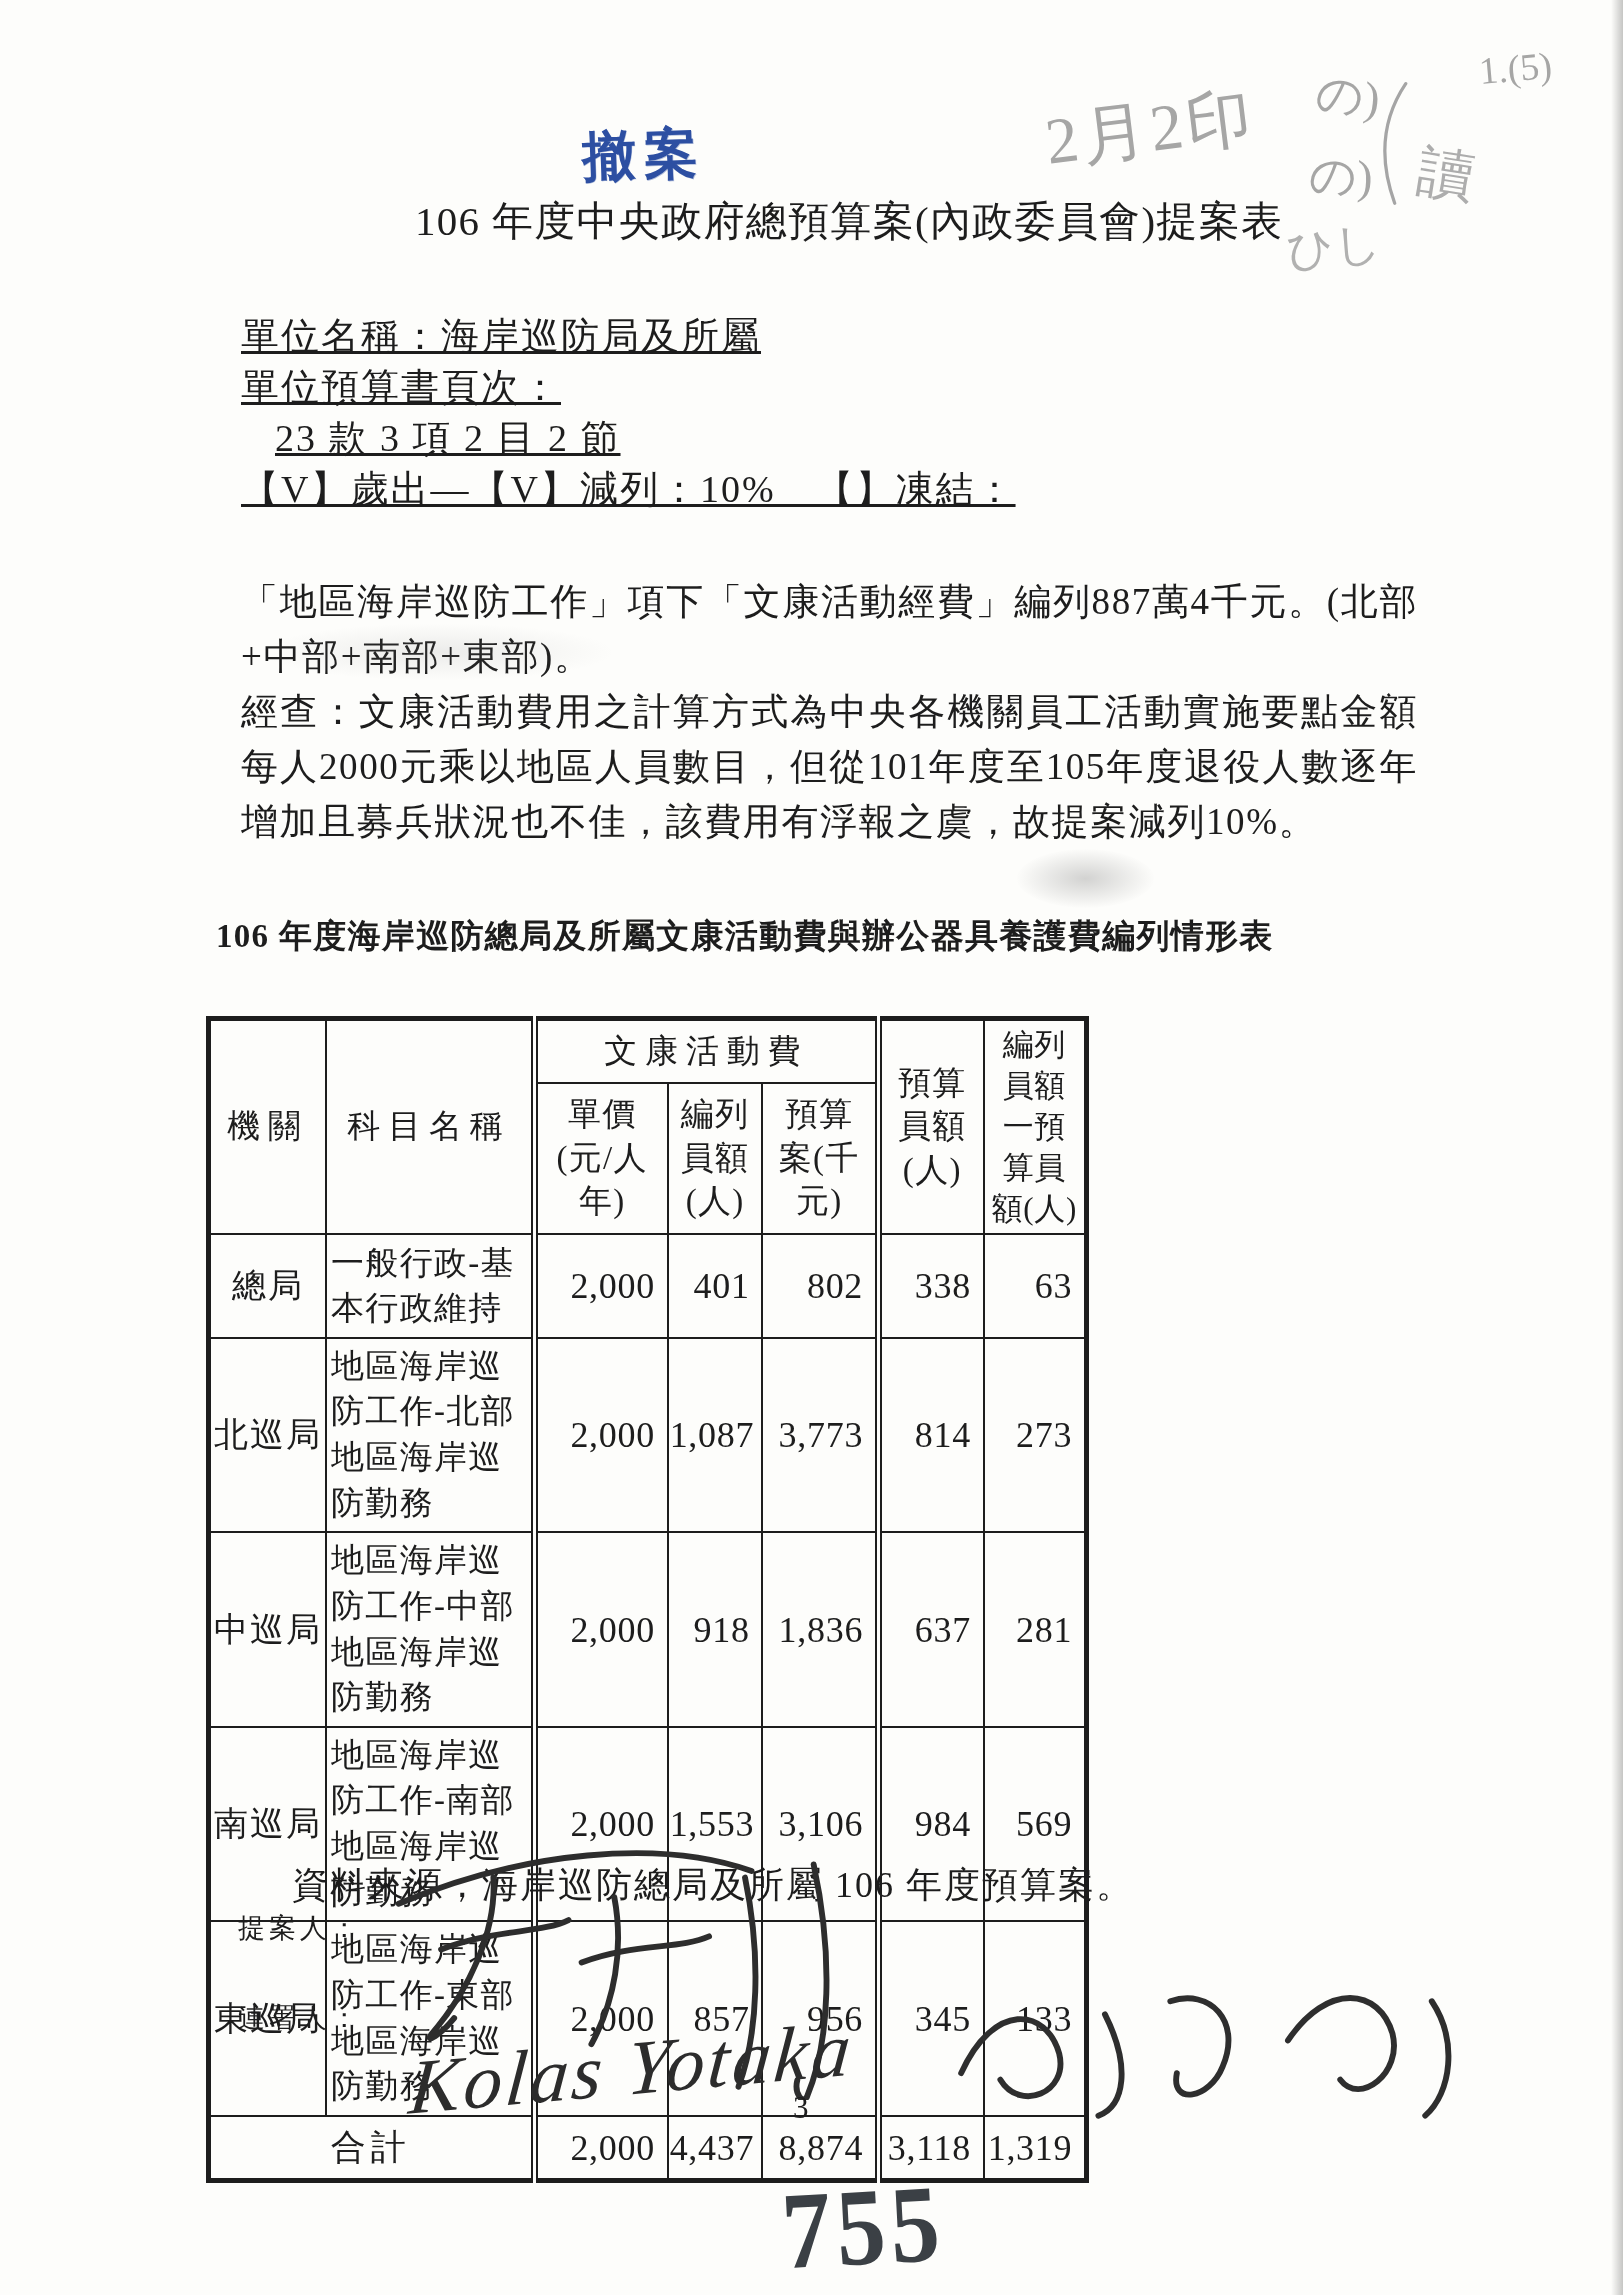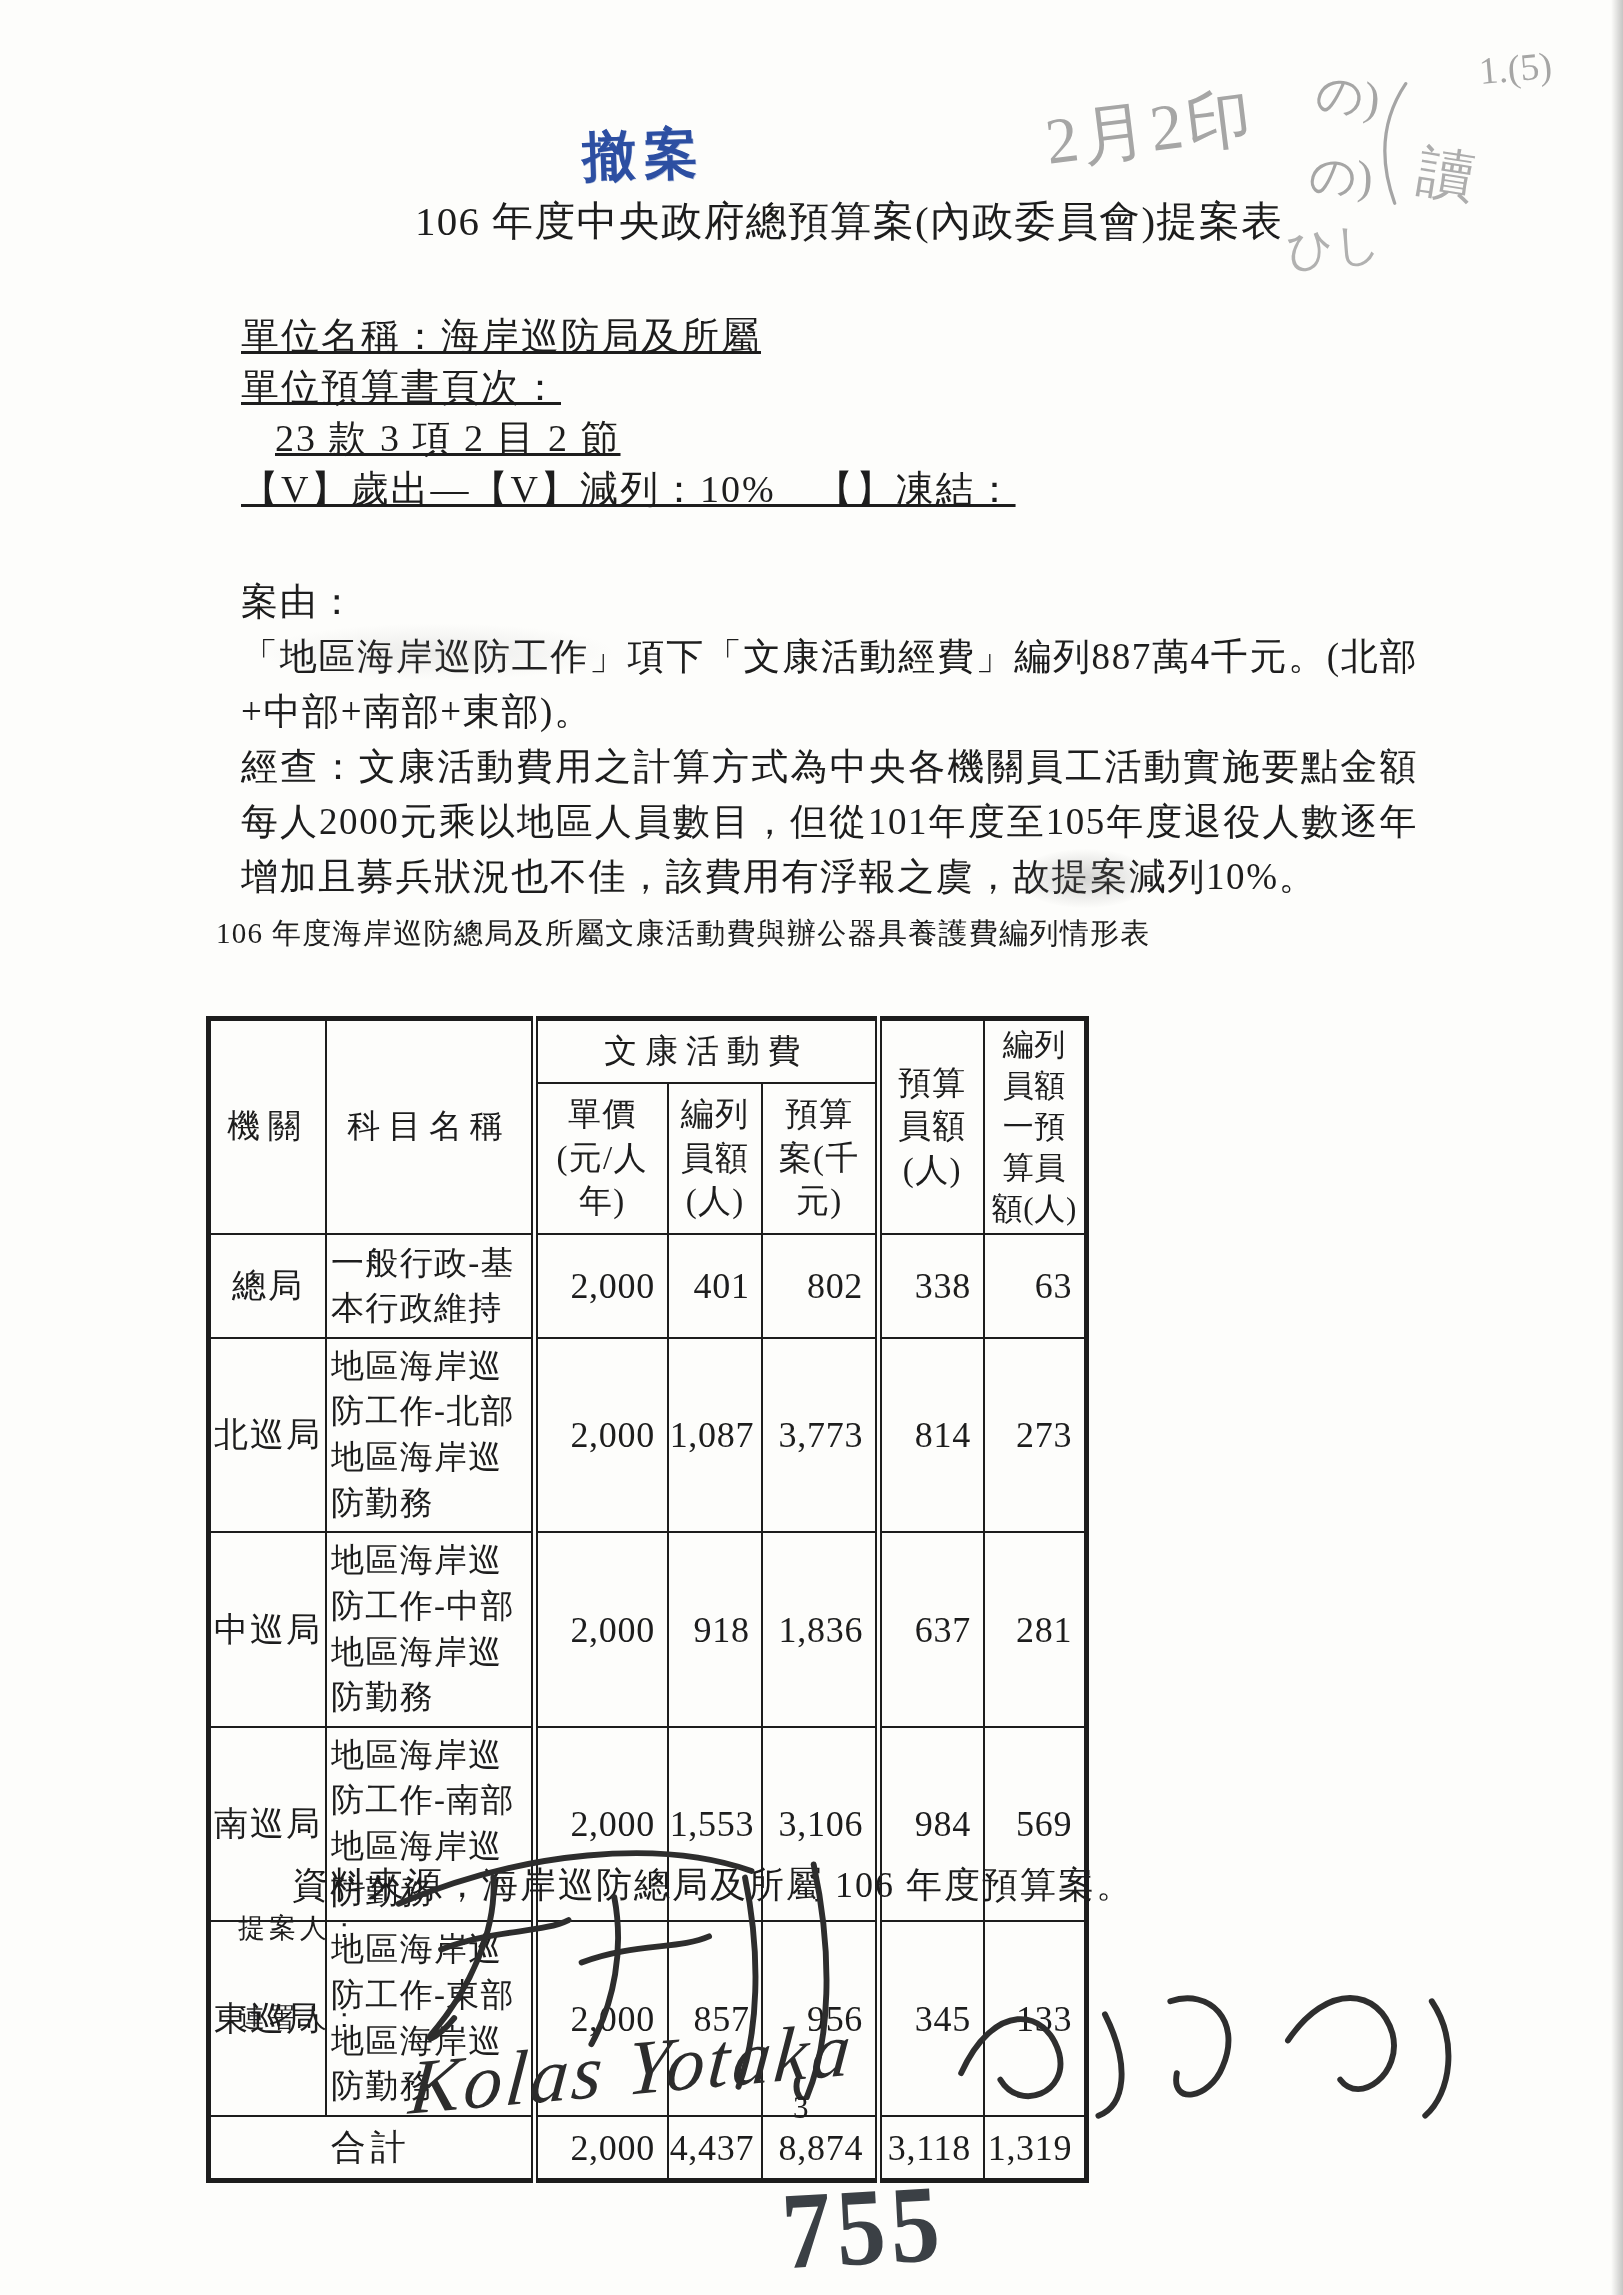--- a/index.html
+++ b/index.html
@@ -25,21 +25,21 @@
   .info-line{font-size:38px;line-height:51px;letter-spacing:2px;}
   .indent{padding-left:34px;}
   .case{position:absolute;left:241px;top:574px;width:1177px;font-size:37px;
         line-height:55px;letter-spacing:1.6px;text-align:justify;}
   .case p{margin:0;}
   .smudge{position:absolute;pointer-events:none;border-radius:50%;}
   .smudge1{left:260px;top:623px;width:356px;height:58px;
         background:radial-gradient(ellipse,rgba(130,130,130,.14),transparent 70%);}
   .smudge2{left:1017px;top:849px;width:137px;height:59px;
         background:radial-gradient(ellipse,rgba(120,120,120,.32),transparent 72%);}
-  .tbl-title{position:absolute;left:216px;top:914px;font-size:29px;font-weight:400;letter-spacing:1.3px;}
+  .tbl-title{position:absolute;left:216px;top:914px;font-size:33px;font-weight:700;letter-spacing:1.3px;}
   .tbl-unit{position:absolute;left:850px;top:973px;font-size:35px;letter-spacing:1.3px;}
   .budget-table{position:absolute;left:206px;top:1016px;width:883px;
         border-collapse:collapse;table-layout:fixed;border:5.9px solid #1d1d1d;}
   .budget-table th,.budget-table td{border:2.6px solid #1d1d1d;vertical-align:middle;}
   .budget-table th{font-weight:normal;text-align:center;font-size:33px;line-height:1.32;
         letter-spacing:1.3px;padding:3.9px 5.2px;word-break:break-all;}
   .budget-table th.sp{letter-spacing:7.8px;}
   .budget-table th.small{font-size:31px;letter-spacing:0.7px;padding:3.9px 2.6px;margin-left:24px;}
   .dl{border-left:7.2px double #1d1d1d !important;}
   thead tr:first-child{height:60px;}
@@ -86,21 +86,20 @@
   <h1 class="doc-title">106 年度中央政府總預算案(內政委員會)提案表</h1>
 
   <div class="info">
     <div class="info-line">單位名稱：海岸巡防局及所屬</div>
     <div class="info-line">單位預算書頁次：</div>
     <div class="info-line indent">23 款 3 項 2 目 2 節</div>
     <div class="info-line">【V】歲出—【V】減列：10%　【】凍結：</div>
   </div>
 
   <div class="case">
-    <div>案由：</div>
     <p>「地區海岸巡防工作」項下「文康活動經費」編列887萬4千元。(北部+中部+南部+東部)。</p>
     <p>經查：文康活動費用之計算方式為中央各機關員工活動實施要點金額每人2000元乘以地區人員數目，但從101年度至105年度退役人數逐年增加且募兵狀況也不佳，該費用有浮報之虞，故提案減列10%。</p>
   </div>
   <div class="smudge smudge1"></div>
   <div class="smudge smudge2"></div>
 
   <div class="tbl-title">106 年度海岸巡防總局及所屬文康活動費與辦公器具養護費編列情形表</div>
 
   <table class="budget-table">
     <colgroup>

